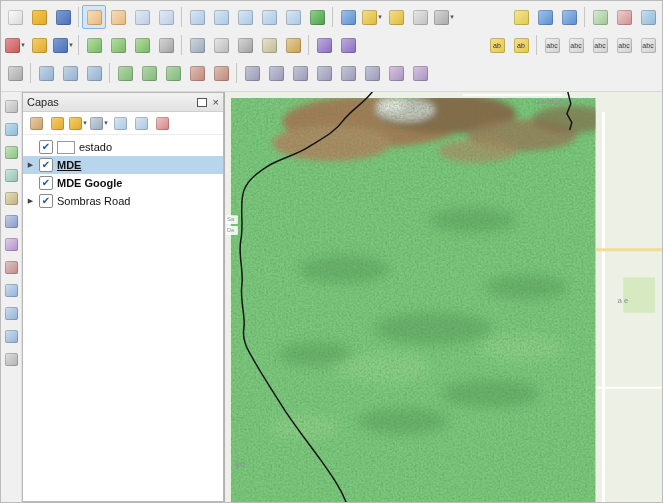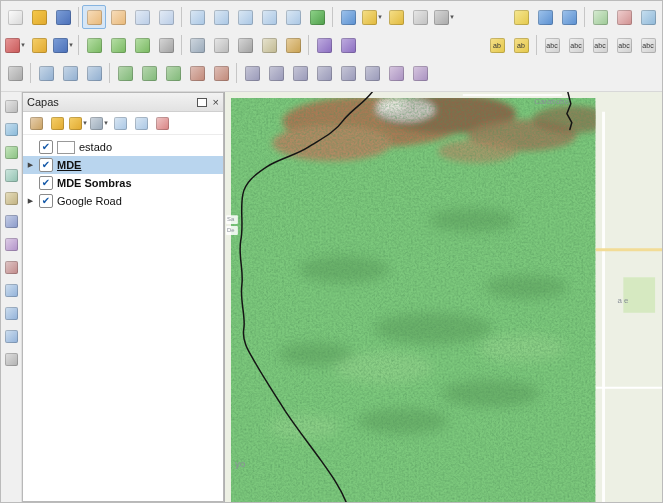--- a/index.html
+++ b/index.html
@@ -342,26 +342,26 @@
             <span class="llabel">estado</span>
           </div>
           <div class="lrow sel">
             <span class="expander">▶</span>
             <span class="cb">✔</span>
             <span class="llabel bold ul">MDE</span>
           </div>
           <div class="lrow">
             <span class="expander"></span>
             <span class="cb">✔</span>
-            <span class="llabel bold">MDE Sombras</span>
+            <span class="llabel bold">MDE Google</span>
           </div>
           <div class="lrow">
             <span class="expander">▶</span>
             <span class="cb">✔</span>
-            <span class="llabel">Google Road</span>
+            <span class="llabel">Sombras Road</span>
           </div>
         </div>
     </div>
 
     <div class="map">
       <svg viewBox="0 0 441 416" preserveAspectRatio="none">
         <defs>
           <filter id="f-noise" x="0%" y="0%" width="100%" height="100%">
             <feTurbulence type="fractalNoise" baseFrequency="0.5" numOctaves="2" seed="11"></feTurbulence>
             <feColorMatrix type="matrix" values="0 0 0 0 0.08  0 0 0 0 0.28  0 0 0 0 0.10  0.9 0.9 0.9 0 -1.1"></feColorMatrix>

